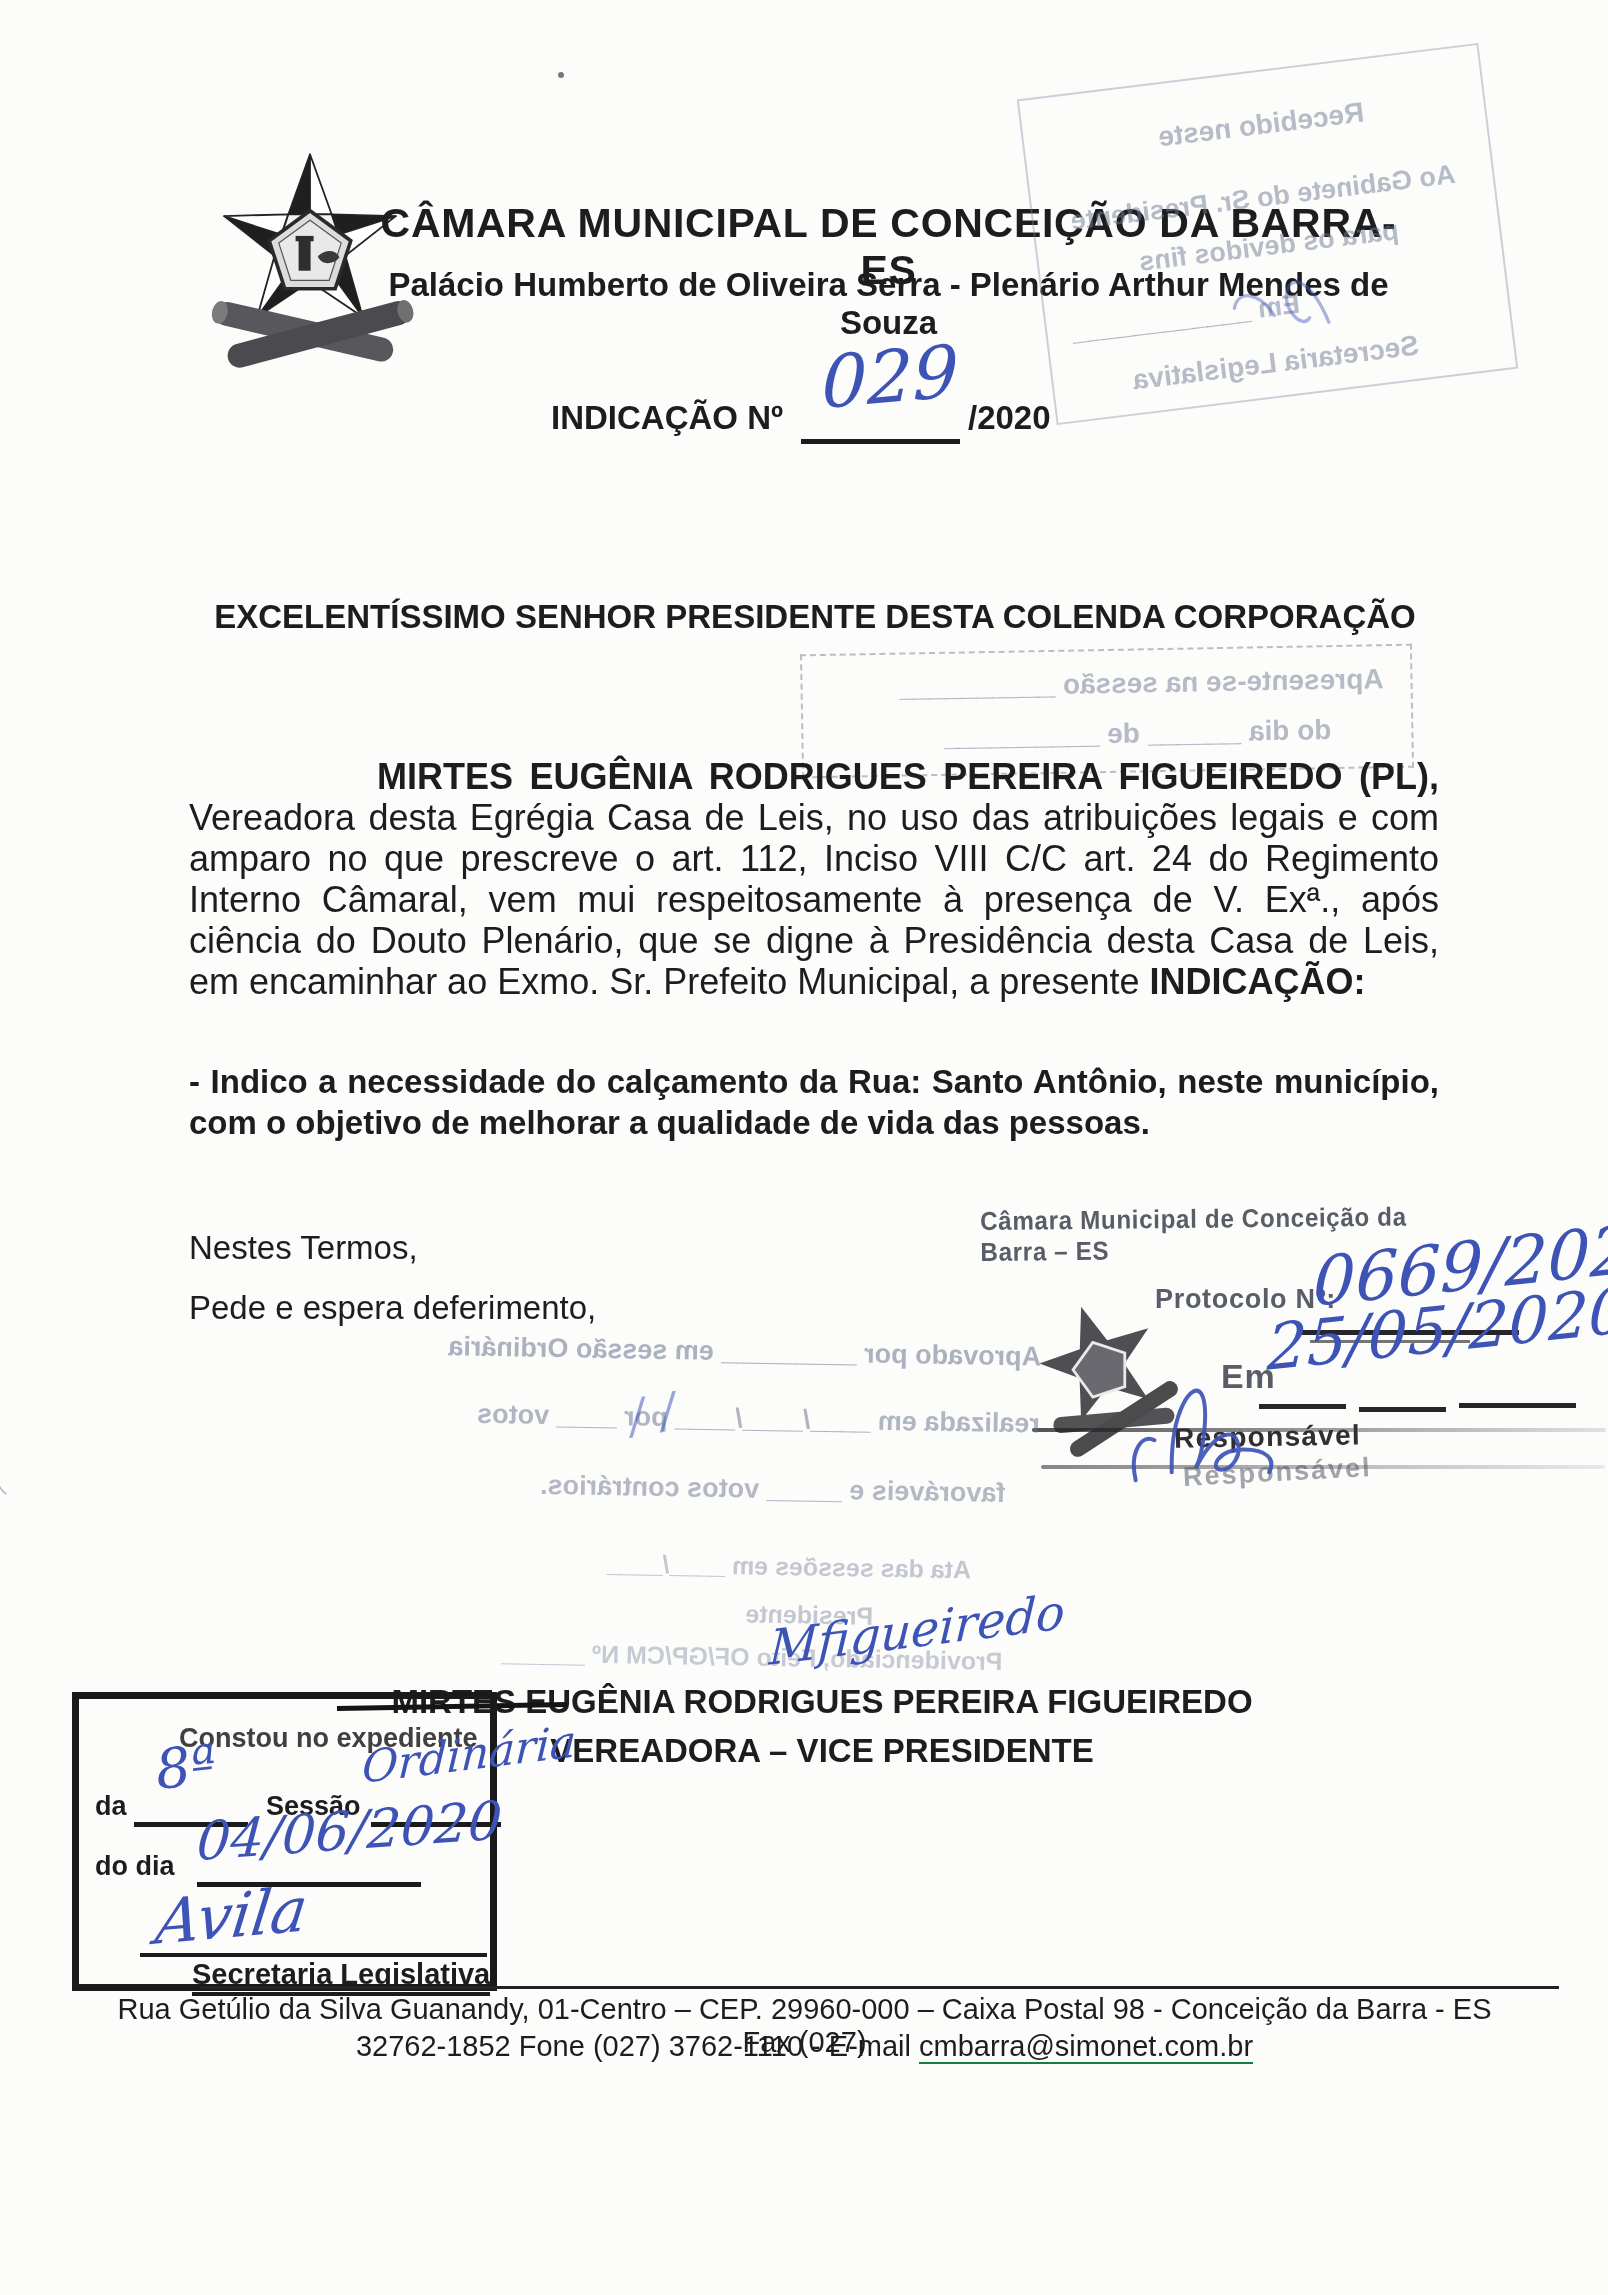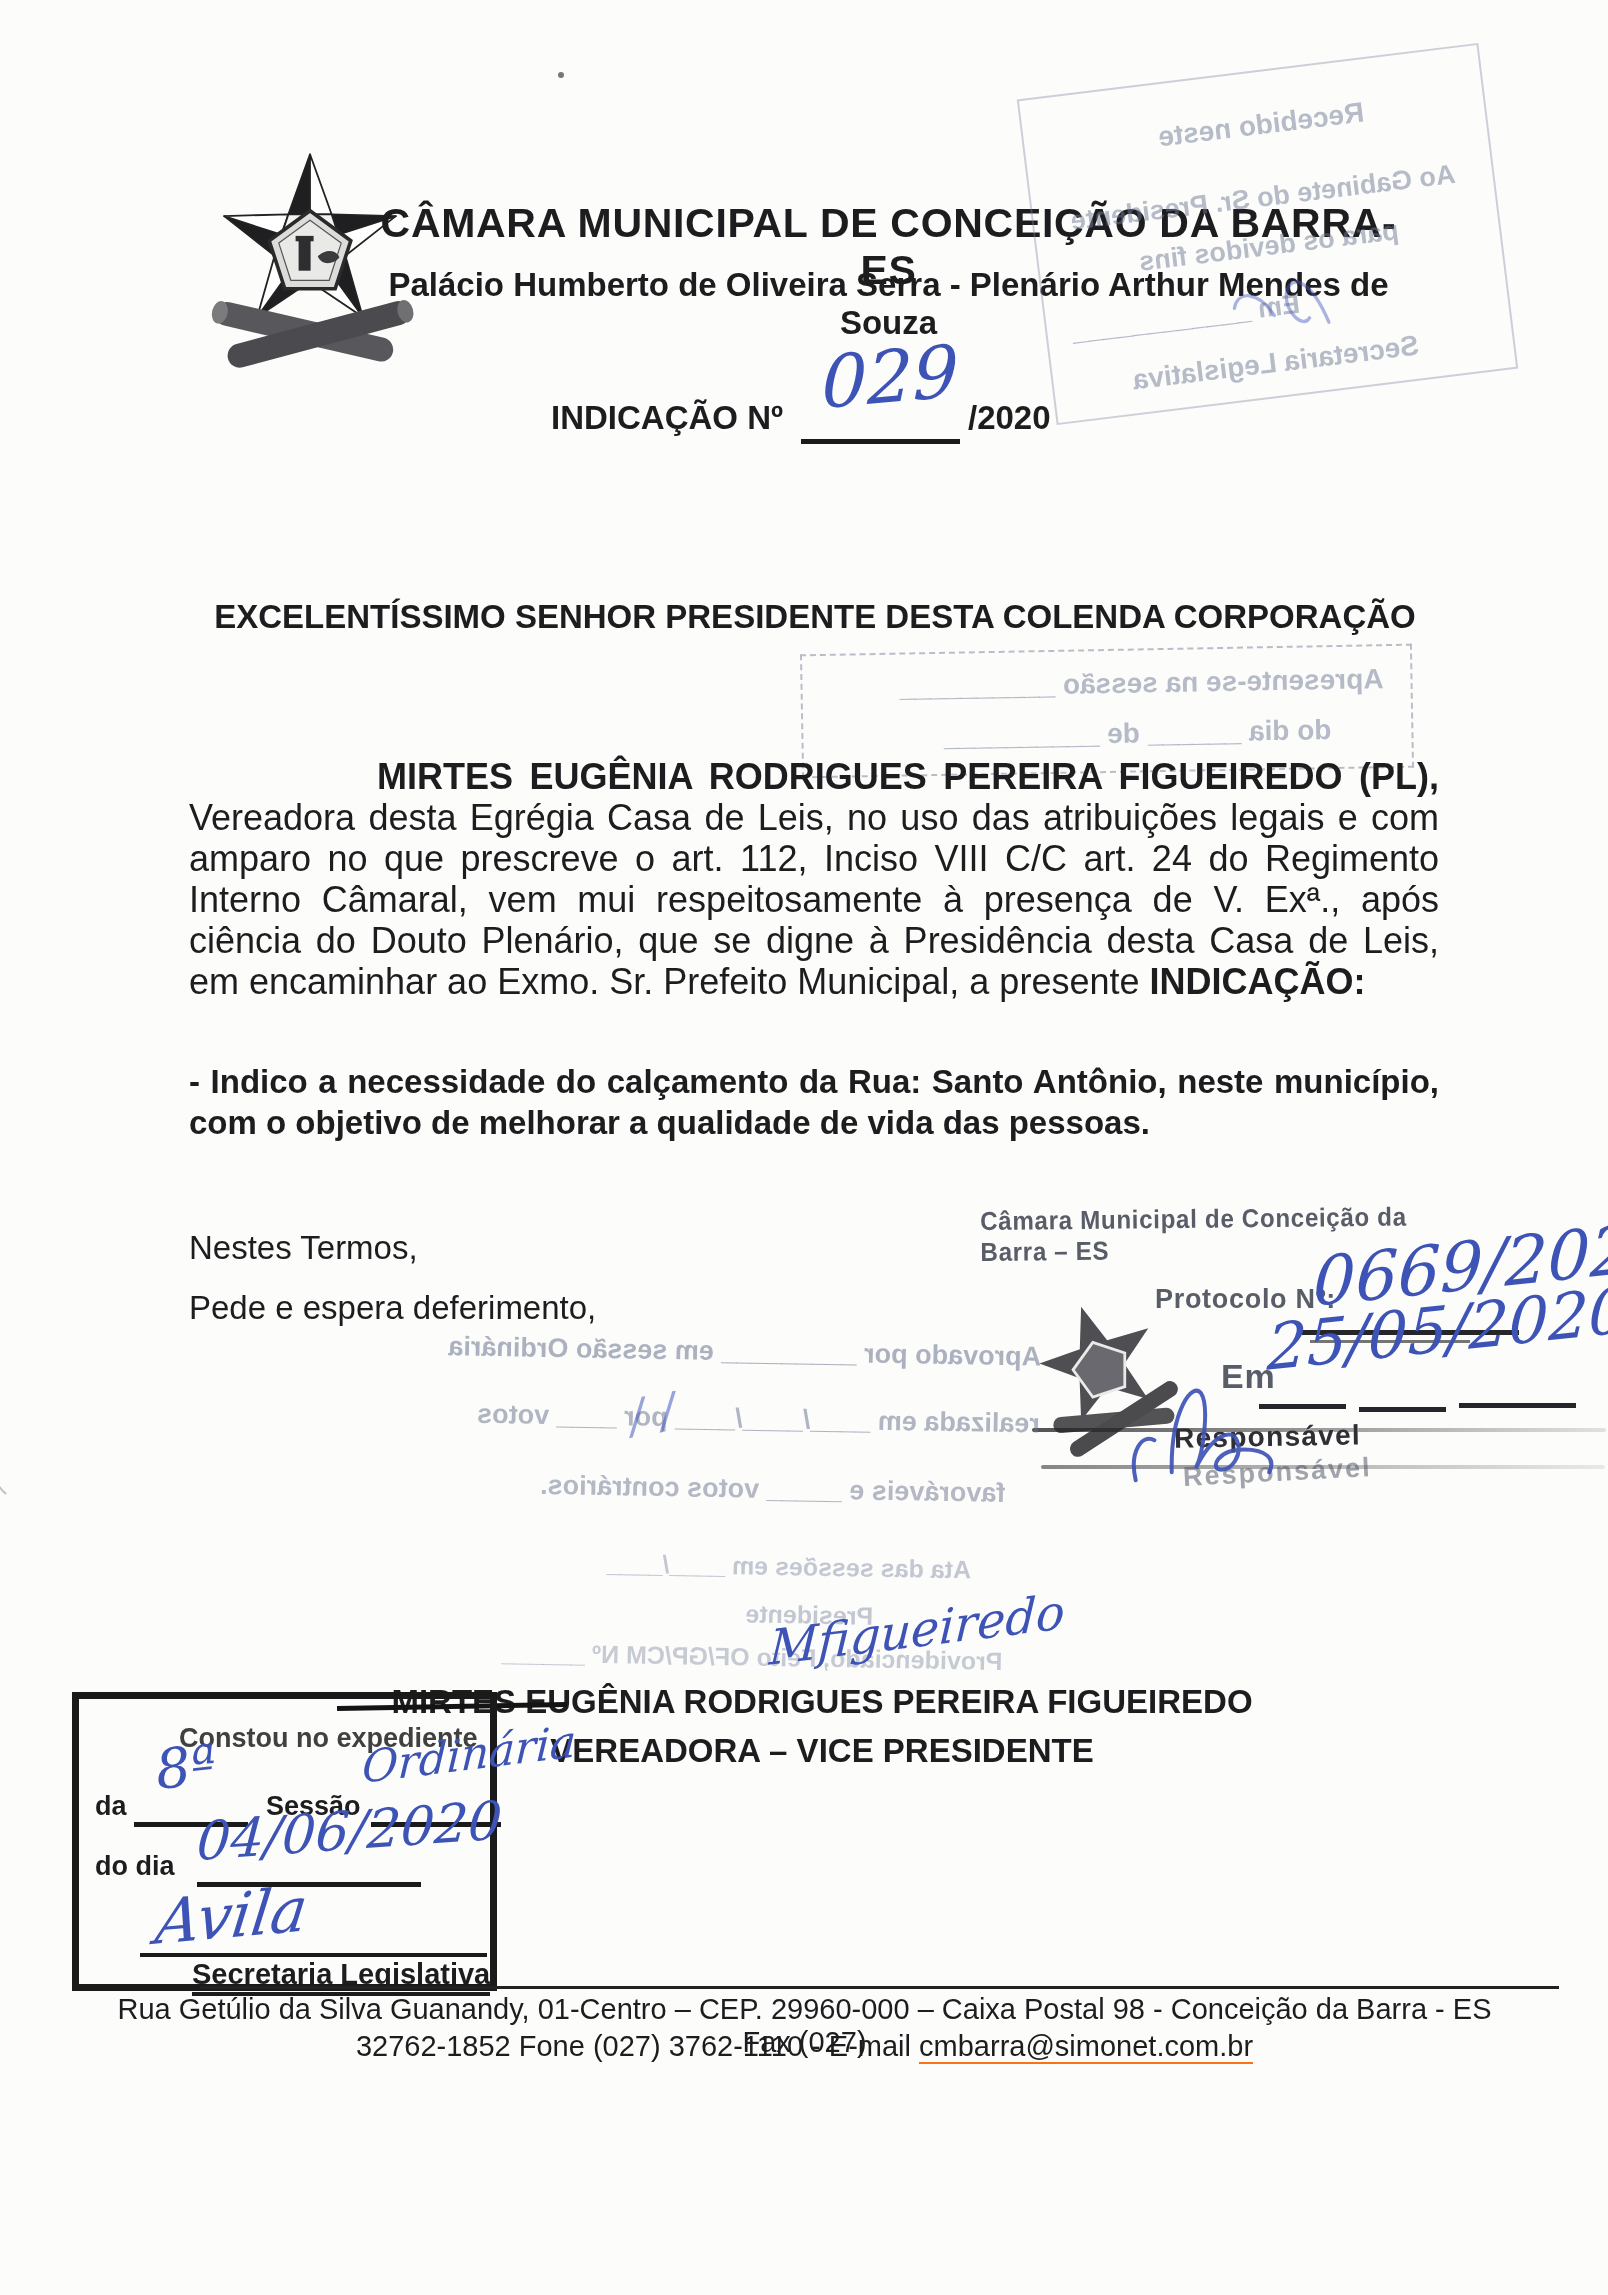--- a/index.html
+++ b/index.html
@@ -166,20 +166,20 @@
   <div class="abs sans b" style="left:95px;top:1851px;font-size:27px;">do dia</div>
   <div class="uline" style="left:197px;top:1882px;width:224px;"></div>
   <div class="abs hw" style="left:195px;top:1811px;font-size:53px;transform:rotate(-4deg) skewX(-8deg);">04/06/2020</div>
   <div class="abs hw" style="left:152px;top:1887px;font-size:61px;transform:rotate(-5deg) skewX(-12deg);">Avila</div>
   <div class="uline" style="left:140px;top:1953px;width:347px;height:4px;"></div>
   <div class="abs sans b" style="left:192px;top:1958px;font-size:29px;border-bottom:4px solid #1c1c1c;padding-bottom:1.3px;">Secretaria Legislativa</div>
 
   <div class="abs" style="left:200px;top:1986px;width:1359px;height:3.3px;background:#222;"></div>
   <div class="abs serif center" style="left:100px;top:1993px;width:1409px;font-size:29px;">Rua Getúlio da Silva Guanandy, 01-Centro – CEP. 29960-000 – Caixa Postal 98 - Conceição da Barra - ES Fax (027)</div>
   <div class="abs serif center" style="left:100px;top:2030px;width:1409px;font-size:29px;">
-    <span>32762-1852 Fone (027) 3762-1110 - E-mail </span><span style="border-bottom:2px solid #f97316;">cmbarra@simonet.com.br</span>
+    <span>32762-1852 Fone (027) 3762-1110 - E-mail </span><span style="border-bottom:2px solid #15803d;">cmbarra@simonet.com.br</span>
   </div>
 
   <div class="arc" style="left:-18.7px;top:793px;width:47px;height:63px;transform:rotate(18deg);"></div>
   <div class="arc" style="left:-12px;top:1415px;width:53px;height:83px;transform:rotate(-12deg);"></div>
 
 </div>
 
 
 </body></html>

